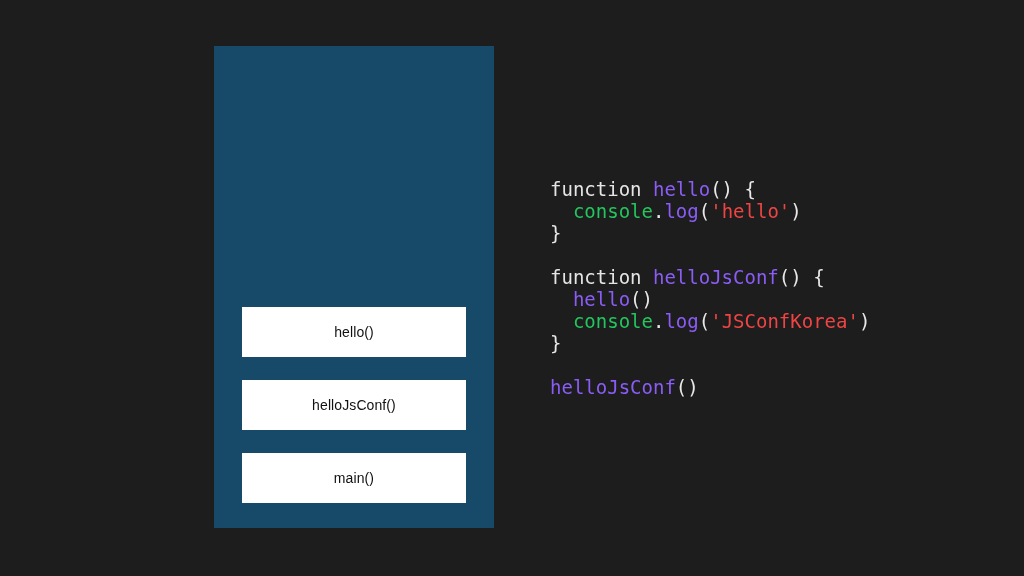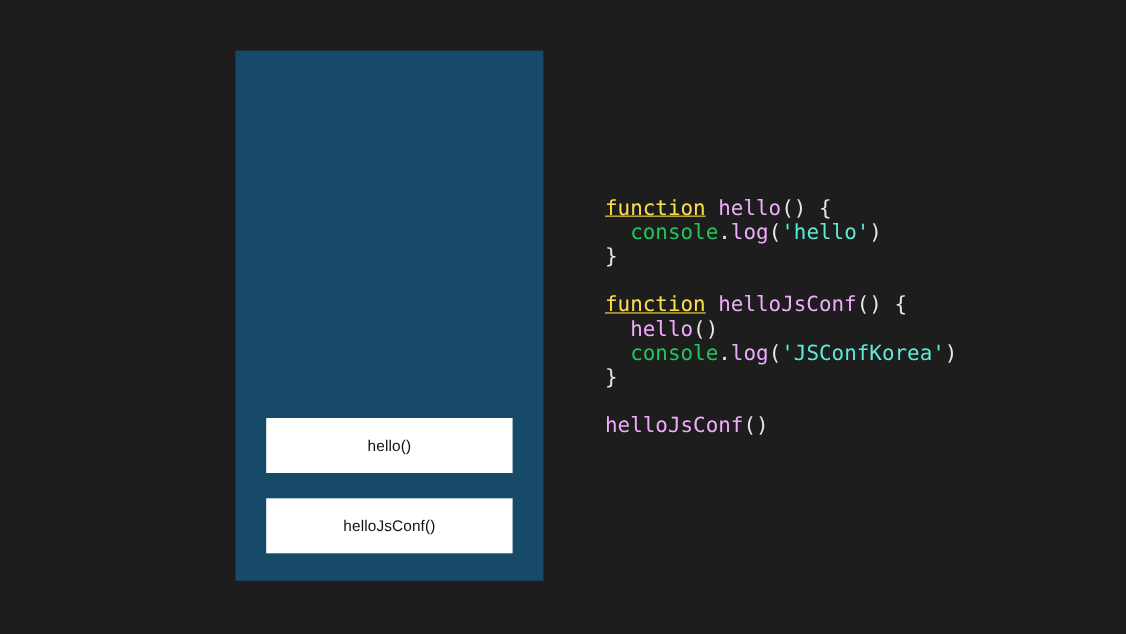--- a/index.html
+++ b/index.html
@@ -72,38 +72,41 @@
   }
 
   .code-line {
     height: 22px;
     white-space: pre;
   }
   .code-line.blank {
     height: 22px;
   }
 
-  .tok-keyword { color: #fde047; text-decoration: underline; }
-  .tok-func    { color: #f0abfc; }
+  .tok-keyword { color: #e5e5e5; }
+  .tok-func    { color: #8b5cf6; }
   .tok-object  { color: #22c55e; }
-  .tok-string  { color: #5eead4; }
+  .tok-string  { color: #ef4444; }
   .tok-punct   { color: #e8e8e8; }
   .tok-plain   { color: #e8e8e8; }
 </style>
 </head>
 <body>
 
 <div id="slide">
 
   <div id="call-stack-panel">
     <div id="stack-frames">
         <div class="stack-frame">
           <span class="stack-frame-label">hello()</span>
         </div>
         <div class="stack-frame">
           <span class="stack-frame-label">helloJsConf()</span>
         </div>
+        <div class="stack-frame">
+          <span class="stack-frame-label">main()</span>
+        </div>
       </div>
   </div>
 
   <div id="code-block"><div class="code-line"><span class="tok-keyword">function</span><span class="tok-plain"> </span><span class="tok-func">hello</span><span class="tok-punct">() {</span></div><div class="code-line"><span class="tok-plain">  </span><span class="tok-object">console</span><span class="tok-punct">.</span><span class="tok-func">log</span><span class="tok-punct">(</span><span class="tok-string">'hello'</span><span class="tok-punct">)</span></div><div class="code-line"><span class="tok-punct">}</span></div><div class="code-line blank">&nbsp;</div><div class="code-line"><span class="tok-keyword">function</span><span class="tok-plain"> </span><span class="tok-func">helloJsConf</span><span class="tok-punct">() {</span></div><div class="code-line"><span class="tok-plain">  </span><span class="tok-func">hello</span><span class="tok-punct">()</span></div><div class="code-line"><span class="tok-plain">  </span><span class="tok-object">console</span><span class="tok-punct">.</span><span class="tok-func">log</span><span class="tok-punct">(</span><span class="tok-string">'JSConfKorea'</span><span class="tok-punct">)</span></div><div class="code-line"><span class="tok-punct">}</span></div><div class="code-line blank">&nbsp;</div><div class="code-line"><span class="tok-func">helloJsConf</span><span class="tok-punct">()</span></div></div>
 
 </div>
 
 </body></html>

